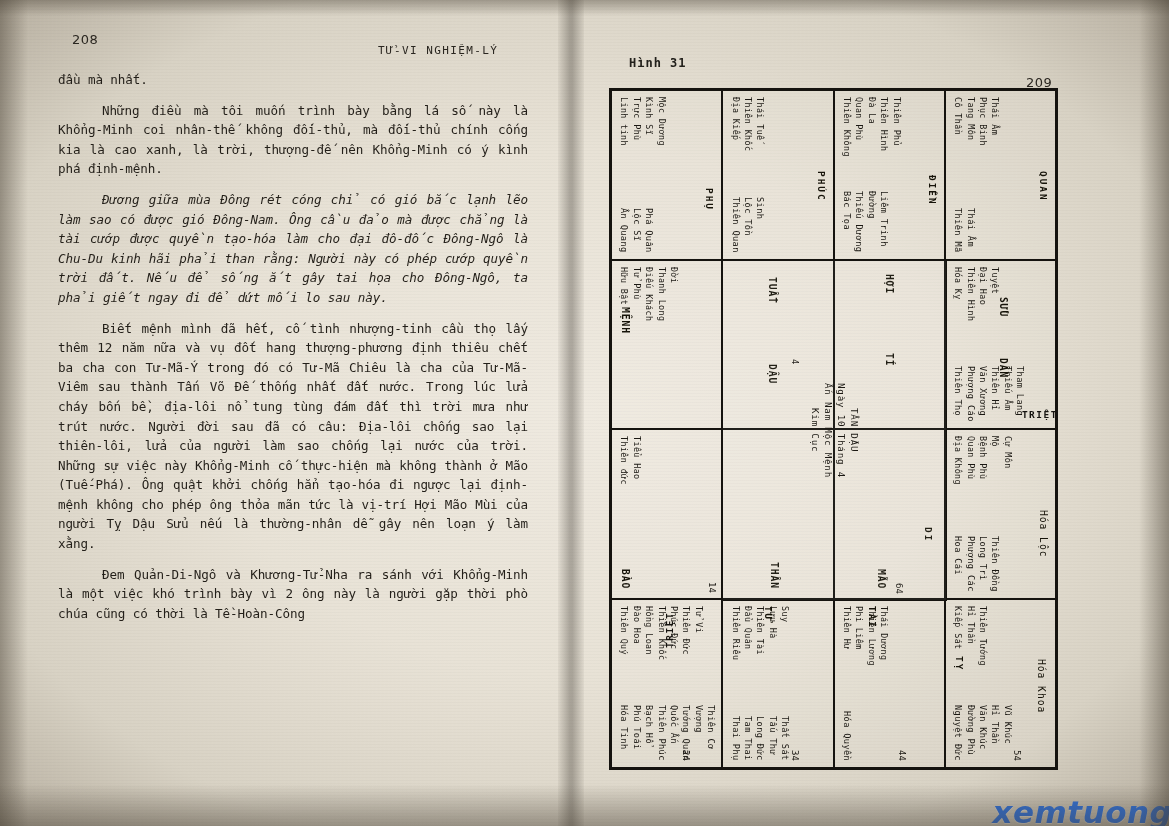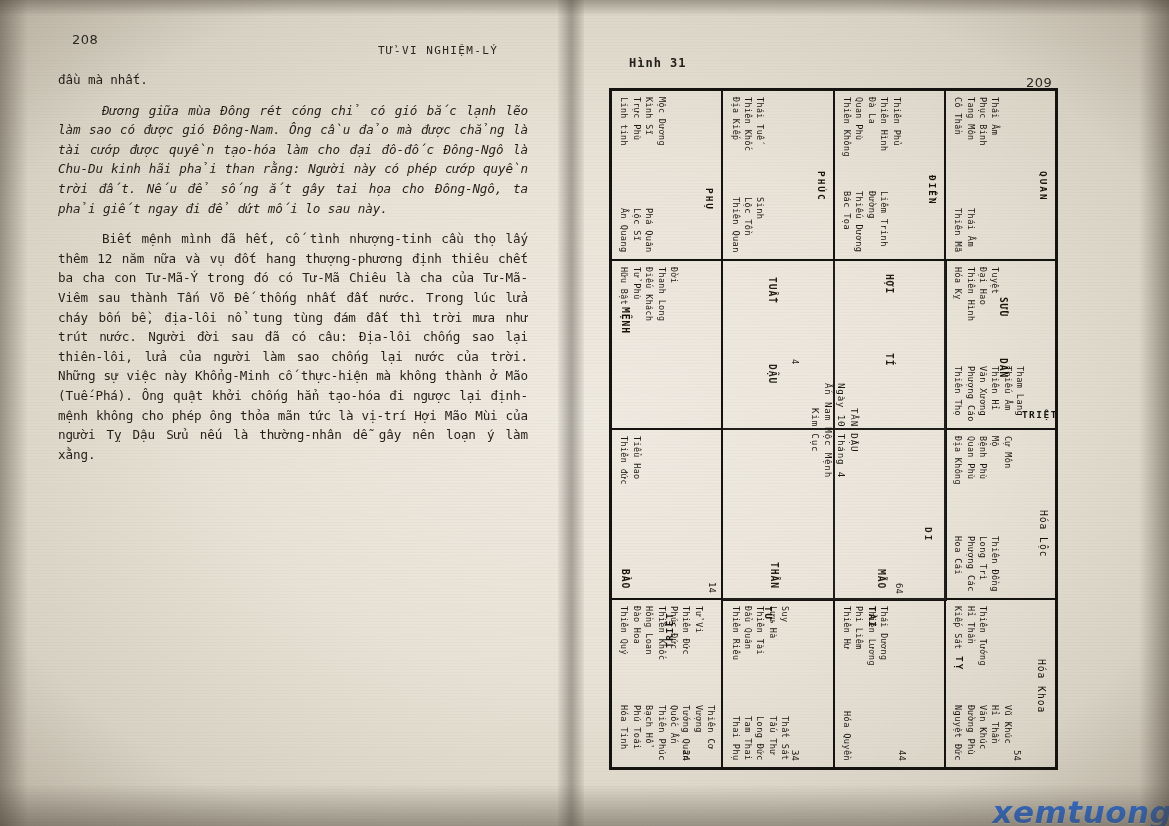--- a/index.html
+++ b/index.html
@@ -161,22 +161,24 @@
 <body>
 
 <div id="book">
   <div class="grain"></div>
 
   <div id="leftpage">
     <div id="page-num-left">208</div>
     <div id="book-title">TỬ-VI NGHIỆM-LÝ</div>
     <div id="left-body">
       <p>đầu mà nhất.</p>
+      <p class="ind">Những điều mà tôi muốn trình bày bằng lá số này là Khổng-Minh coi nhân-thế không đối-thủ, mà đối-thủ chính cống kia là cao xanh, là trời, thượng-đế nên Khổng-Minh có ý kình phá định-mệnh.</p>
       <p class="ind ital">Đương giữa mùa Đông rét cóng chỉ có gió bắc lạnh lẽo làm sao có được gió Đông-Nam. Ông cầu đảo mà được chẳng là tài cướp được quyền tạo-hóa làm cho đại đô-đốc Đông-Ngô là Chu-Du kinh hãi phải than rằng: Người này có phép cướp quyền trời đất. Nếu để sống ắt gây tai họa cho Đông-Ngô, ta phải giết ngay đi để dứt mối lo sau này.</p>
       <p class="ind">Biết mệnh mình đã hết, cố tình nhượng-tinh cầu thọ lấy thêm 12 năm nữa và vụ đốt hang thượng-phương định thiêu chết ba cha con Tư-Mã-Ý trong đó có Tư-Mã Chiêu là cha của Tư-Mã-Viêm sau thành Tấn Võ Đế thống nhất đất nước. Trong lúc lửa cháy bốn bề, địa-lôi nổ tung tùng đám đất thì trời mưa như trút nước. Người đời sau đã có câu: Địa-lôi chống sao lại thiên-lôi, lửa của người làm sao chống lại nước của trời. Những sự việc này Khổng-Minh cố thực-hiện mà không thành ở Mão (Tuế-Phá). Ông quật khởi chống hẳn tạo-hóa đi ngược lại định-mệnh không cho phép ông thỏa mãn tức là vị-trí Hợi Mão Mùi của người Tỵ Dậu Sửu nếu là thường-nhân dễ gây nên loạn ý làm xằng.</p>
+      <p class="ind">Đem Quản-Di-Ngô và Khương-Tử-Nha ra sánh với Khổng-Minh là một việc khó trình bày vì 2 ông này là người gặp thời phò chúa cũng có thời là Tề-Hoàn-Công</p>
     </div>
   </div>
 
   <div id="gutter"></div>
 
   <div id="rightpage">
     <div id="fig-label">Hình 31</div>
     <div id="page-num-right">209</div>
 
     <div id="chart">

